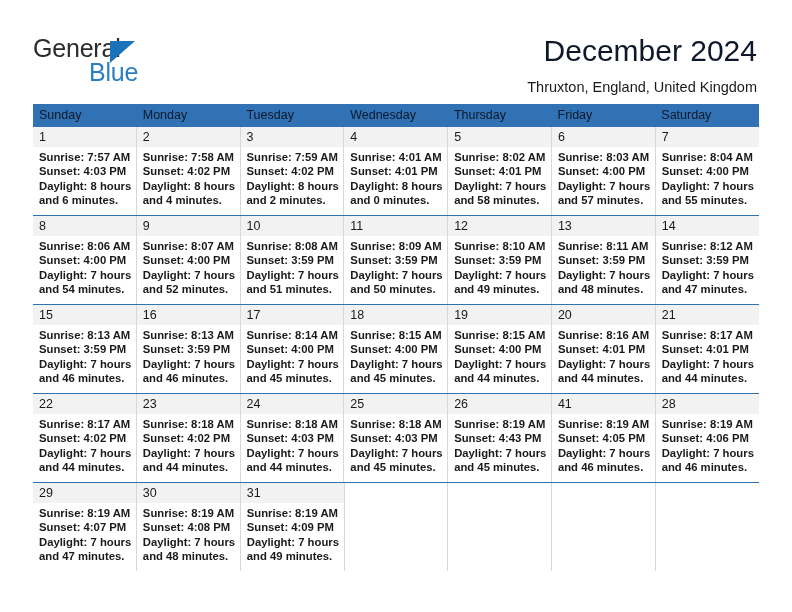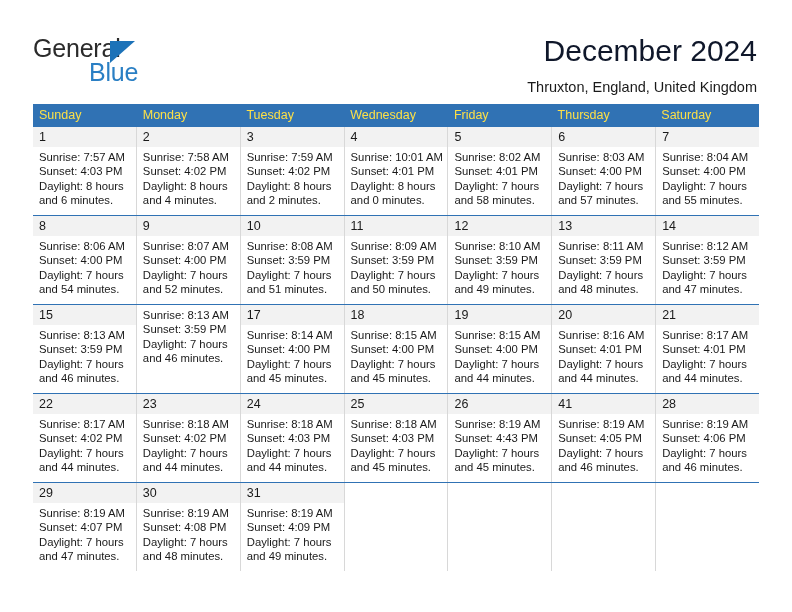--- a/index.html
+++ b/index.html
@@ -90,21 +90,21 @@
     top: 104px;
     width: 726px;
   }
   .dow-row {
     display: flex;
     background: #3072b4;
     height: 22px;
   }
   .dow {
     flex: 1 1 0;
-    color: #fde047;
+    color: #0f172a;
     font-size: 12.5px;
     line-height: 22px;
     padding-left: 6px;
     box-sizing: border-box;
     white-space: nowrap;
   }
   .week {
     display: flex;
     border-top: 1.5px solid #3072b4;
     height: 88px;
@@ -133,20 +133,21 @@
     font-size: 12.5px;
     color: #1a1a1a;
     padding-left: 6px;
     box-sizing: border-box;
   }
   .lines {
     padding: 3px 5px 0 6px;
     font-size: 11.3px;
     line-height: 14.4px;
     color: #1a1a1a;
+    font-weight: bold;
   }
   .lines div {
     white-space: nowrap;
   }
 </style>
 </head>
 <body>
 
 <div class="page">
 
@@ -160,22 +161,22 @@
     <div class="subtitle">Thruxton, England, United Kingdom</div>
   </div>
 
   <div class="calendar">
 
     <div class="dow-row">
       <div class="dow">Sunday</div>
       <div class="dow">Monday</div>
       <div class="dow">Tuesday</div>
       <div class="dow">Wednesday</div>
+      <div class="dow">Thursday</div>
       <div class="dow">Friday</div>
-      <div class="dow">Thursday</div>
       <div class="dow">Saturday</div>
     </div>
 
     <div class="week">
       <div class="cell">
         <div class="daynum">1</div>
         <div class="lines">
           <div>Sunrise: 7:57 AM</div>
           <div>Sunset: 4:03 PM</div>
           <div>Daylight: 8 hours</div>
@@ -196,21 +197,21 @@
         <div class="lines">
           <div>Sunrise: 7:59 AM</div>
           <div>Sunset: 4:02 PM</div>
           <div>Daylight: 8 hours</div>
           <div>and 2 minutes.</div>
         </div>
       </div>
       <div class="cell">
         <div class="daynum">4</div>
         <div class="lines">
-          <div>Sunrise: 10:01 AM</div>
+          <div>Sunrise: 4:01 AM</div>
           <div>Sunset: 4:01 PM</div>
           <div>Daylight: 8 hours</div>
           <div>and 0 minutes.</div>
         </div>
       </div>
       <div class="cell">
         <div class="daynum">5</div>
         <div class="lines">
           <div>Sunrise: 8:02 AM</div>
           <div>Sunset: 4:01 PM</div>
@@ -308,20 +309,21 @@
       <div class="cell">
         <div class="daynum">15</div>
         <div class="lines">
           <div>Sunrise: 8:13 AM</div>
           <div>Sunset: 3:59 PM</div>
           <div>Daylight: 7 hours</div>
           <div>and 46 minutes.</div>
         </div>
       </div>
       <div class="cell">
+        <div class="daynum">16</div>
         <div class="lines">
           <div>Sunrise: 8:13 AM</div>
           <div>Sunset: 3:59 PM</div>
           <div>Daylight: 7 hours</div>
           <div>and 46 minutes.</div>
         </div>
       </div>
       <div class="cell">
         <div class="daynum">17</div>
         <div class="lines">

